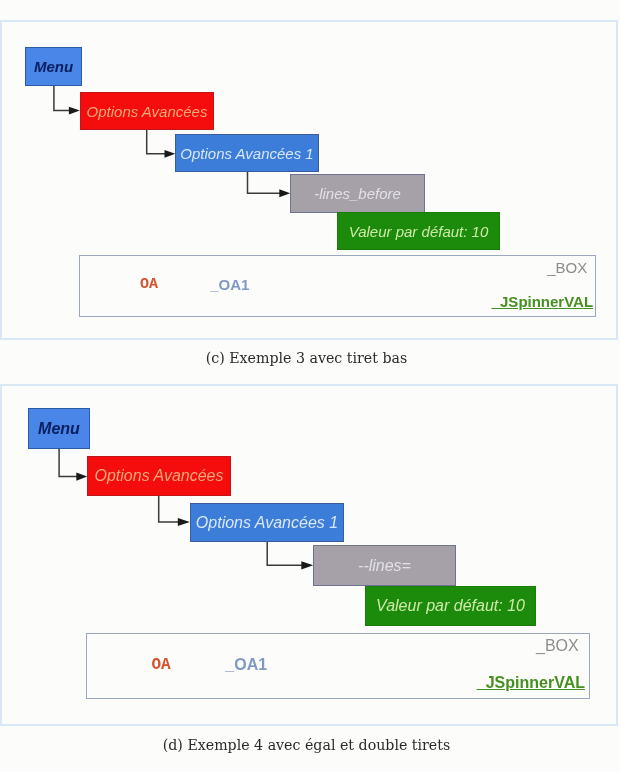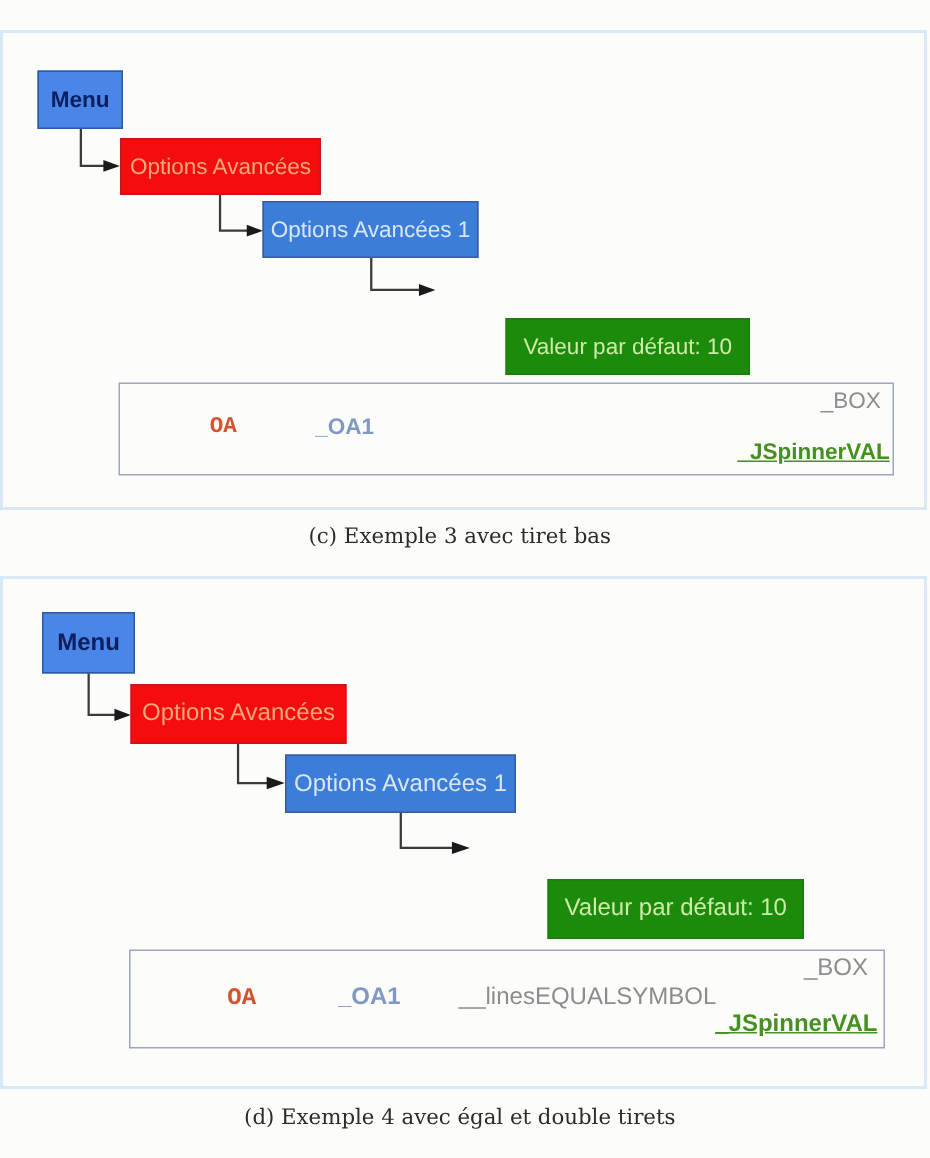--- a/index.html
+++ b/index.html
@@ -6,21 +6,21 @@
   body {
     width:620px; height:772px; background:#fcfcfa;
     font-family:"Liberation Sans", sans-serif;
     position:relative; overflow:hidden;
     -webkit-font-smoothing:antialiased;
   }
   .panel { position:absolute; background:#fcfcfa;
            border:2px solid var(--panel-border); box-sizing:border-box; }
   .node { position:absolute; box-sizing:border-box;
           display:flex; align-items:center; justify-content:center;
-          white-space:nowrap; }
+          white-space:nowrap;font-style:italic; }
   .codebox { position:absolute; box-sizing:border-box;
              background:#fcfcfb; border:1.3px solid var(--codebox-border); }
   .codebox span { position:absolute; white-space:pre;text-align:right; }
   .caption { position:absolute; text-align:center;
              font-family:"DejaVu Serif", serif; color:#2b2b2b;
              font-size:14.2px; width:613px; left:0; }
   svg.conn { position:absolute; left:1px; top:0; }
 
   
   .n-menu  { background:var(--menu-fill);  border:1.4px solid var(--menu-border); color:var(--menu-text);  font-weight:bold; }
@@ -94,20 +94,23 @@
     </div>
 
     <div id="fig-c-red" class="node n-red">
       <span>Options Avancées</span>
     </div>
 
     <div id="fig-c-blue" class="node n-blue">
       <span>Options Avancées 1</span>
     </div>
 
+    <div id="fig-c-gray" class="node n-gray">
+      <span>-lines_before</span>
+    </div>
 
     <div id="fig-c-green" class="node n-green">
       <span>Valeur par défaut: 10</span>
     </div>
 
     <div id="fig-c-code" class="codebox">
       <span id="fig-c-oa" class="t-oa">OA</span>
       <span id="fig-c-oa1" class="t-oa1">_OA1</span>
       <span id="fig-c-box" class="t-box">_BOX</span>
       <span id="fig-c-spinner" class="t-spinner">_JSpinnerVAL</span>
@@ -141,28 +144,30 @@
     </div>
 
     <div id="fig-d-red" class="node n-red">
       <span>Options Avancées</span>
     </div>
 
     <div id="fig-d-blue" class="node n-blue">
       <span>Options Avancées 1</span>
     </div>
 
+    <div id="fig-d-gray" class="node n-gray">
+      <span>--lines=</span>
+    </div>
 
     <div id="fig-d-green" class="node n-green">
       <span>Valeur par défaut: 10</span>
     </div>
 
     <div id="fig-d-code" class="codebox">
       <span id="fig-d-oa" class="t-oa">OA</span>
       <span id="fig-d-oa1" class="t-oa1">_OA1</span>
-      <span id="fig-d-symbol" class="t-symbol">__linesEQUALSYMBOL</span>
       <span id="fig-d-box" class="t-box">_BOX</span>
       <span id="fig-d-spinner" class="t-spinner">_JSpinnerVAL</span>
     </div>
   </div>
 
   <div id="fig-d-caption" class="caption">(d) Exemple 4 avec égal et double tirets</div>
 </div>
 
 </body></html>

